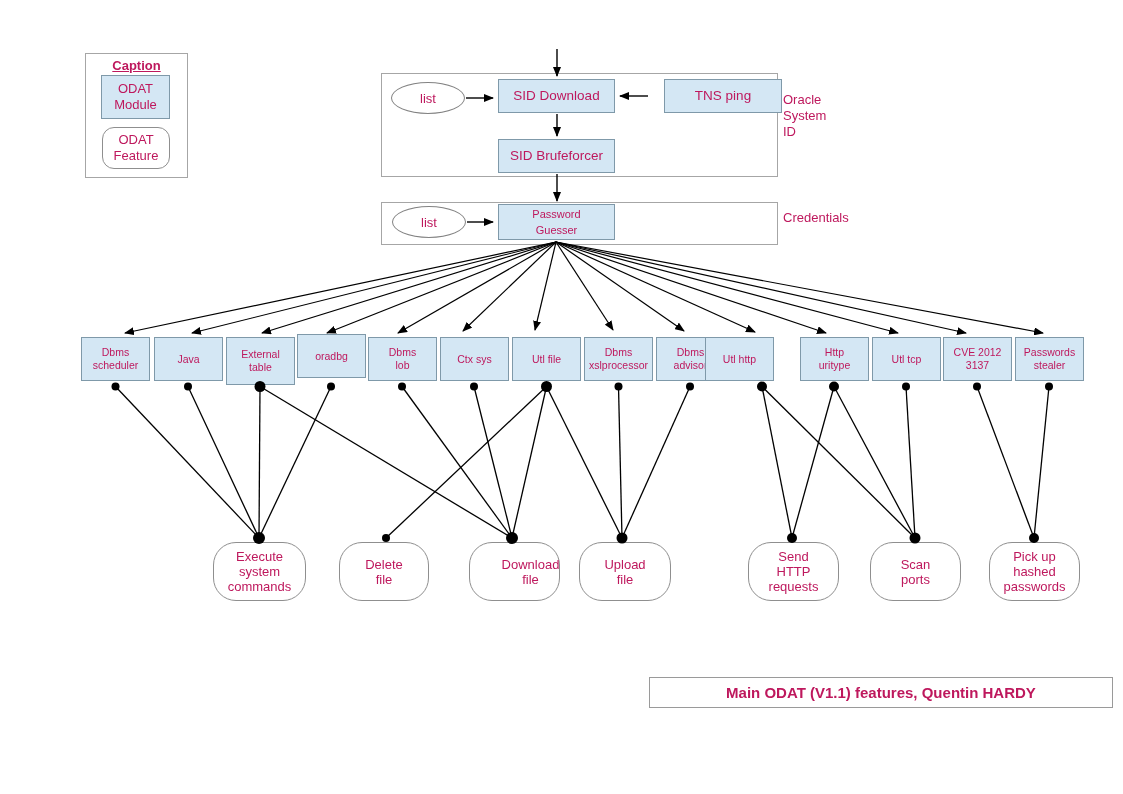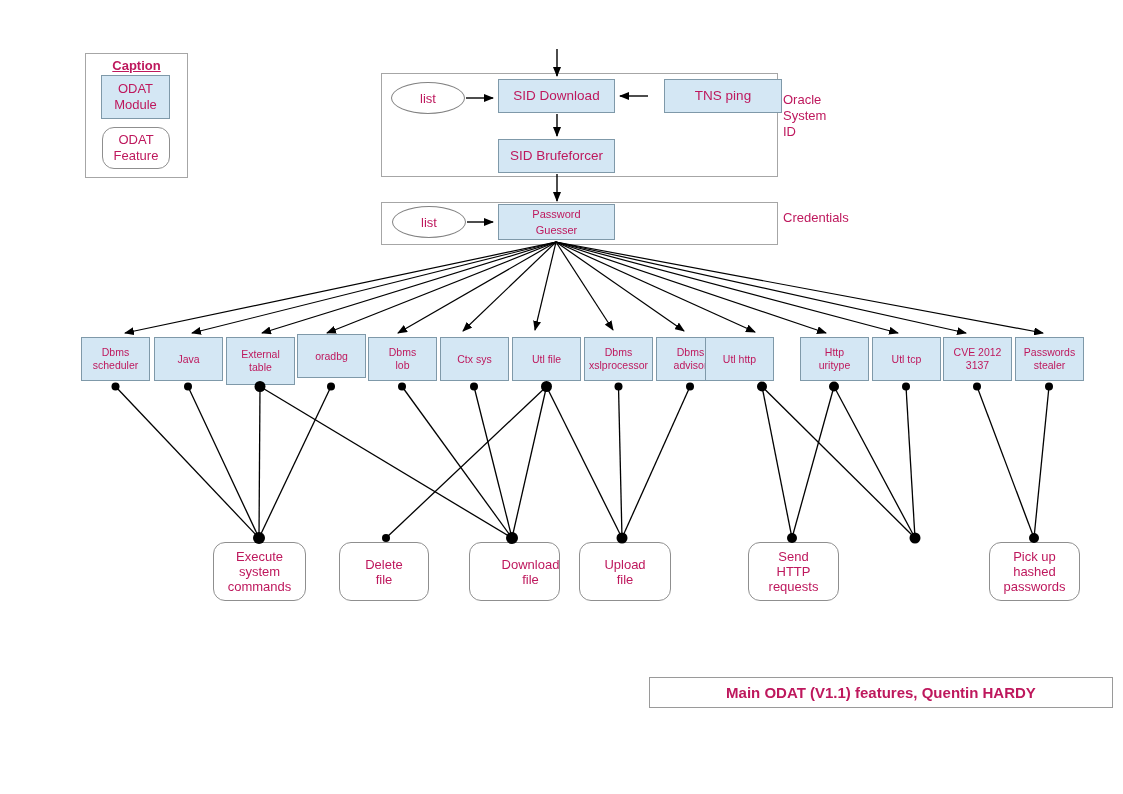--- a/index.html
+++ b/index.html
@@ -15,21 +15,21 @@
   .rounded{background:#fff;border:1px solid #8f8f8f;border-radius:12px;}
   .ellipse{position:absolute;box-sizing:border-box;border:1px solid #828282;border-radius:50%;
            display:flex;align-items:center;justify-content:center;font-size:13px;z-index:3;background:#fff;}
   .sidelabel{position:absolute;font-size:13px;line-height:16px;white-space:pre-line;z-index:3;}
   .caption-box{position:absolute;left:49px;top:53px;width:103px;height:125px;box-sizing:border-box;
                border:1px solid #a6a6a6;z-index:2;}
   .caption-title{position:absolute;left:0;top:4px;width:100%;text-align:center;font-size:13px;
                  font-weight:bold;text-decoration:underline;}
   .mainbox{font-size:13.5px;line-height:16px;}
   .module{font-size:10.5px;line-height:13px;}
-  .feature{font-size:13px;line-height:15px;}
+  .feature{font-size:13px;line-height:15px;border-radius:23px;}
   .titlebar{position:absolute;left:613px;top:677px;width:464px;height:31px;box-sizing:border-box;
             border:1px solid #9a9a9a;display:flex;align-items:center;justify-content:center;
             font-size:15px;font-weight:bold;z-index:3;background:#fff;}
 </style>
 </head>
 <body>
 
 <div class="canvas">
 
   <svg class="wires" width="1123" height="794" viewBox="0 0 1123 794">
@@ -169,19 +169,21 @@
 commands</div>
   <div class="box rounded feature" style="left:303px;top:542px;width:90px;height:59px;">Delete
 file</div>
   <div class="box rounded feature" style="left:433px;top:542px;width:91px;height:59px;padding-left:32px;">Download
 file</div>
   <div class="box rounded feature" style="left:543px;top:542px;width:92px;height:59px;">Upload
 file</div>
   <div class="box rounded feature" style="left:712px;top:542px;width:91px;height:59px;">Send
 HTTP
 requests</div>
+  <div class="box rounded feature" style="left:834px;top:542px;width:91px;height:59px;">Scan
+ports</div>
   <div class="box rounded feature" style="left:953px;top:542px;width:91px;height:59px;">Pick up
 hashed
 passwords</div>
 
   <div class="titlebar">Main ODAT (V1.1) features, Quentin HARDY</div>
 
 </div>
 
 </body></html>

